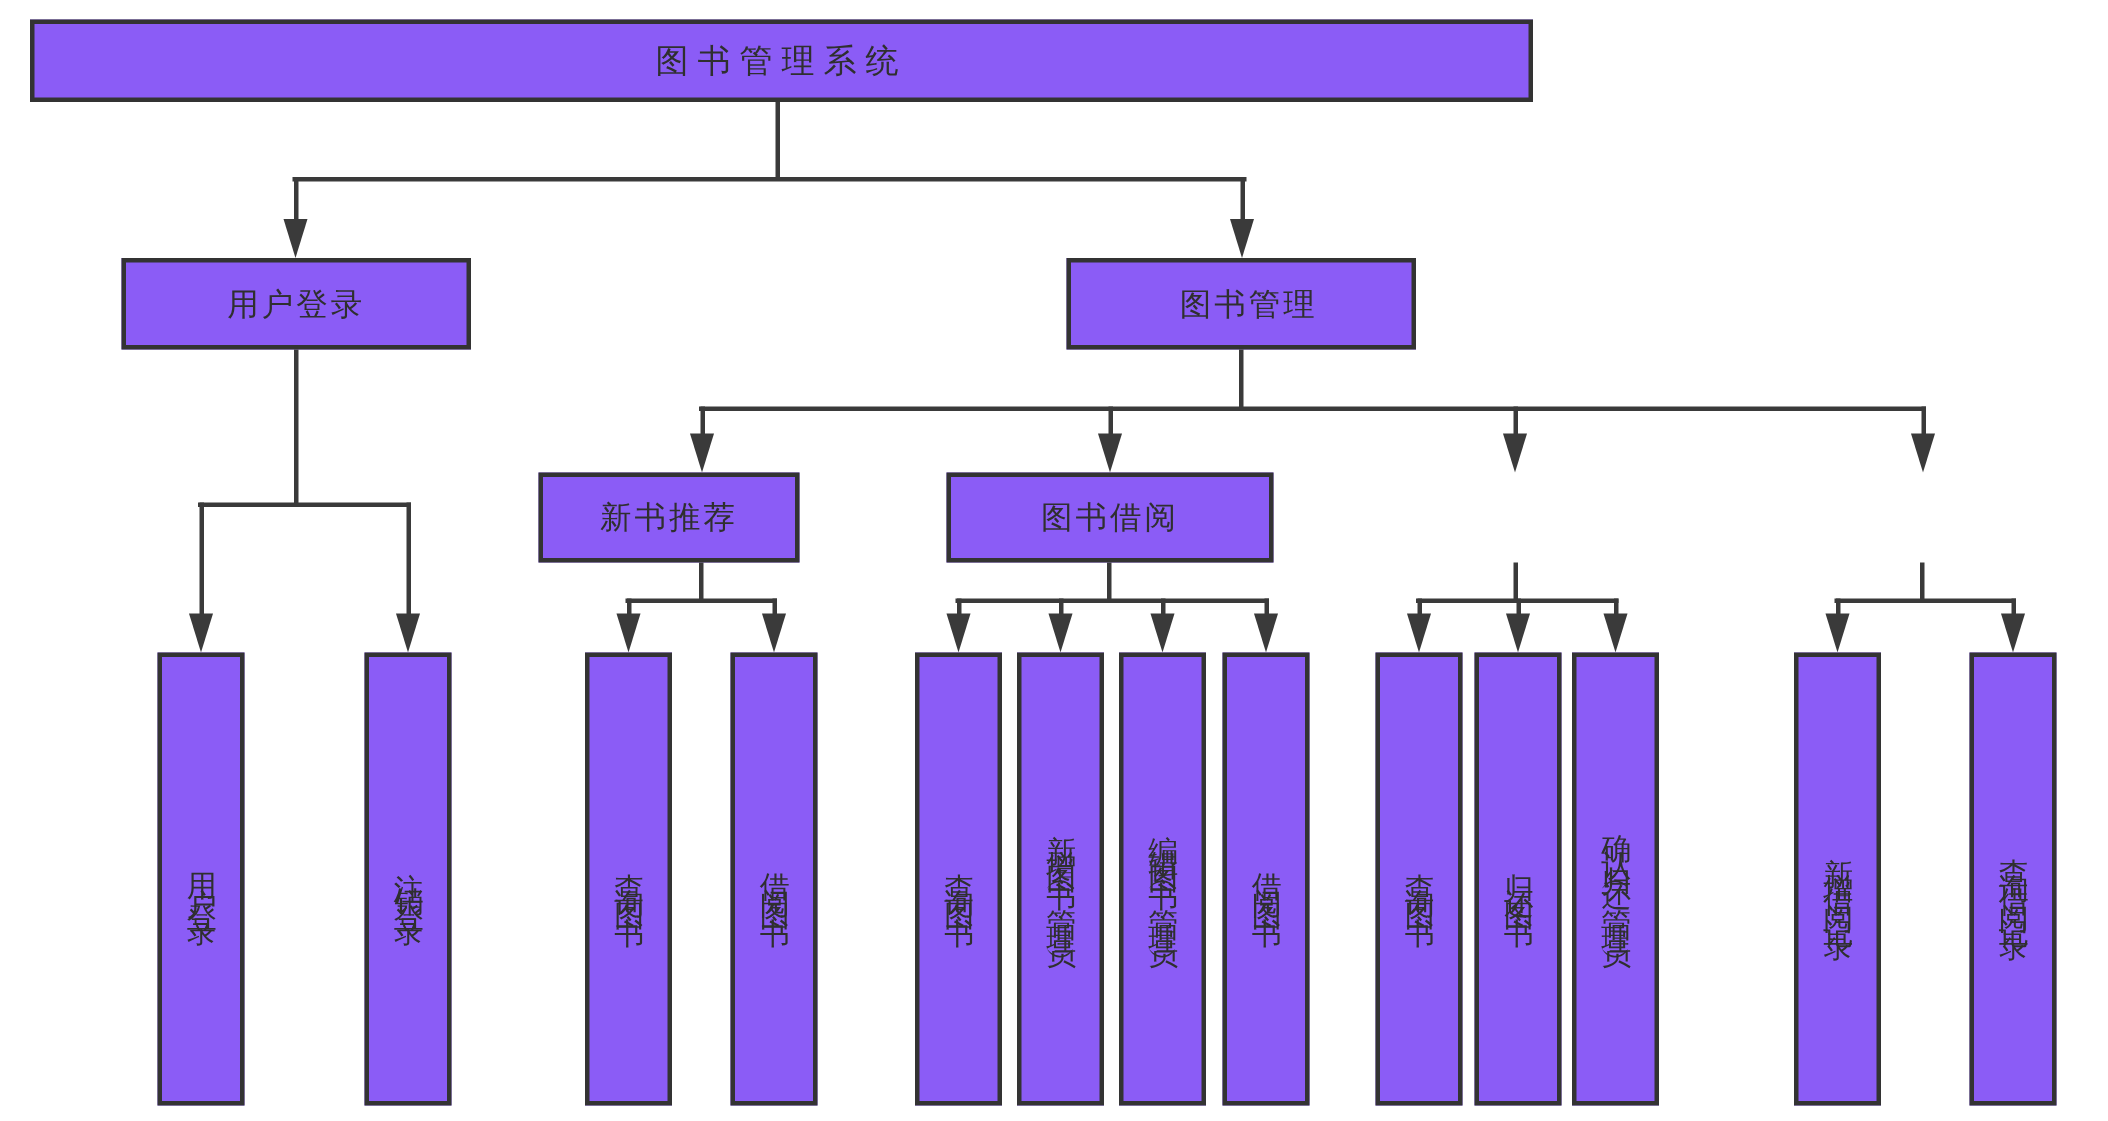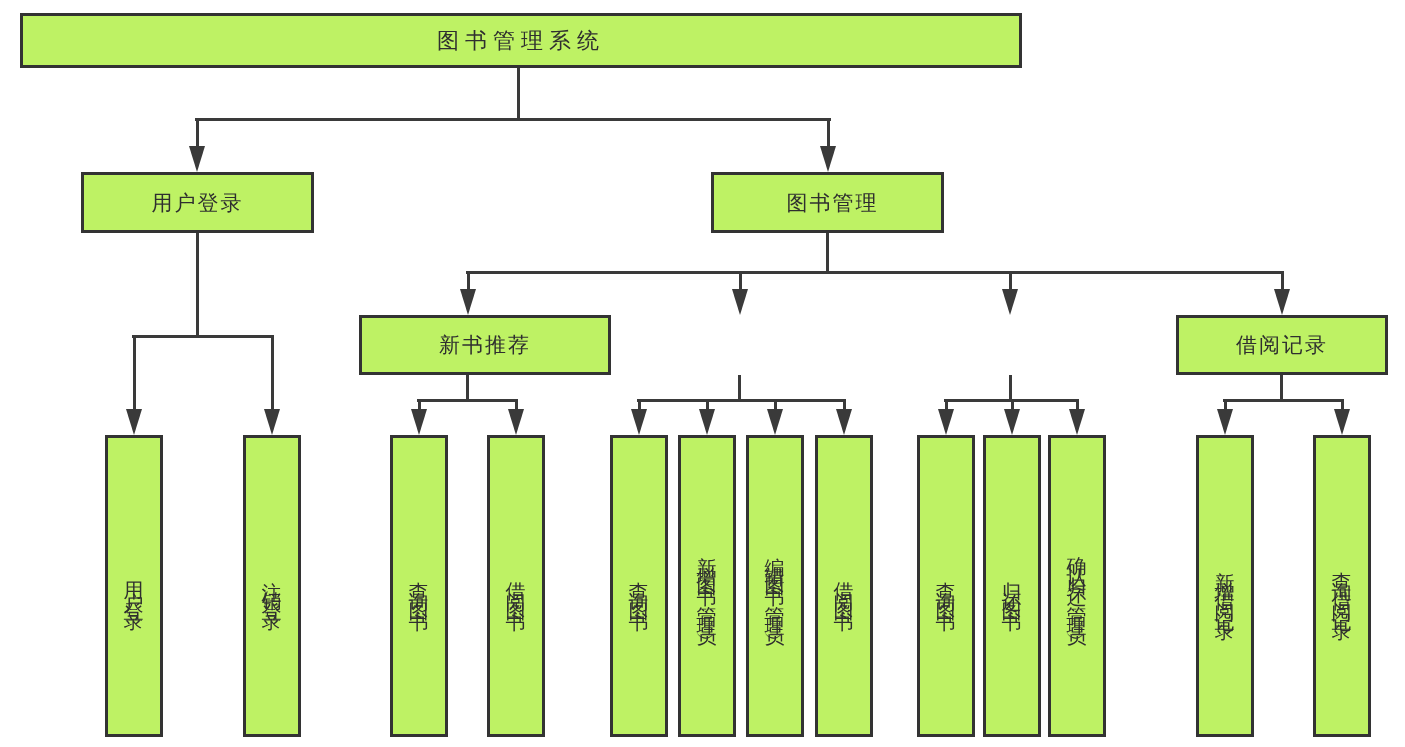--- a/index.html
+++ b/index.html
@@ -6,21 +6,21 @@
     --line:#3a3a3a; --border:#333333; --text:#2f2f2f; --bg:#ffffff; --watermark:#c6c6c6;
   }
   html,body{margin:0;padding:0;background:#fff;}
   body{font-family:"Liberation Sans","DejaVu Sans",sans-serif;}
   #canvas{
     position:relative; width:1405px; height:747px; background:var(--bg);
     overflow:hidden;
   }
   .node{
     position:absolute; box-sizing:border-box;
-    border:3px solid var(--border); background:#bef264;
+    border:3px solid var(--border); background:#8b5cf6;
     display:flex; align-items:center; justify-content:center;
     color:var(--text); font-size:21px; letter-spacing:2px;
     text-align:center;
   }
   .node.root{font-size:22px; letter-spacing:6px;}
   .vnode{
     writing-mode:vertical-rl; text-orientation:upright;
     font-size:20px; letter-spacing:10px; line-height:1;
   }
   .hline{position:absolute; height:3px; background:var(--line);}
@@ -66,25 +66,25 @@
   <div class="arrow" style="left:126px;top:335px;height:100px;"></div>
   <div class="arrow" style="left:264px;top:335px;height:100px;"></div>
 
   <div class="vline" style="left:826px;top:233px;height:41px;"></div>
   <div class="hline" style="left:466px;top:271px;width:818px;"></div>
   <div class="arrow" style="left:460px;top:271px;height:44px;"></div>
   <div class="arrow" style="left:732px;top:271px;height:44px;"></div>
   <div class="arrow" style="left:1002px;top:271px;height:44px;"></div>
   <div class="arrow" style="left:1274px;top:271px;height:44px;"></div>
 
-  <div class="node" style="left:359px;top:315px;width:252px;height:60px;">
+  <div class="node" style="left:359px;top:315px;width:174px;height:60px;">
     <span>新书推荐</span>
   </div>
-  <div class="node" style="left:1176px;top:315px;width:212px;height:60px;">
-    <span>借阅记录</span>
+  <div class="node" style="left:631px;top:315px;width:218px;height:60px;">
+    <span>图书借阅</span>
   </div>
 
   <div class="vline" style="left:466px;top:375px;height:26px;"></div>
   <div class="hline" style="left:417px;top:399px;width:101px;"></div>
   <div class="arrow" style="left:411px;top:399px;height:36px;"></div>
   <div class="arrow" style="left:508px;top:399px;height:36px;"></div>
 
   <div class="vline" style="left:738px;top:375px;height:26px;"></div>
   <div class="hline" style="left:637px;top:399px;width:209px;"></div>
   <div class="arrow" style="left:631px;top:399px;height:36px;"></div>

